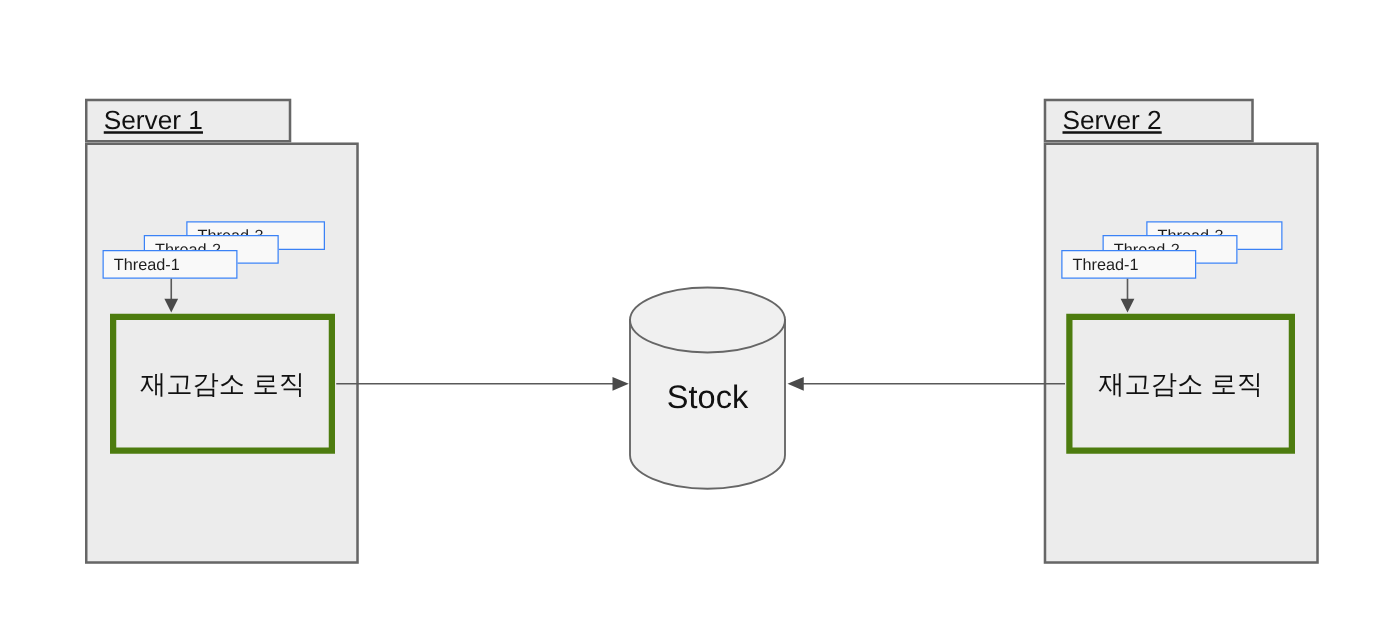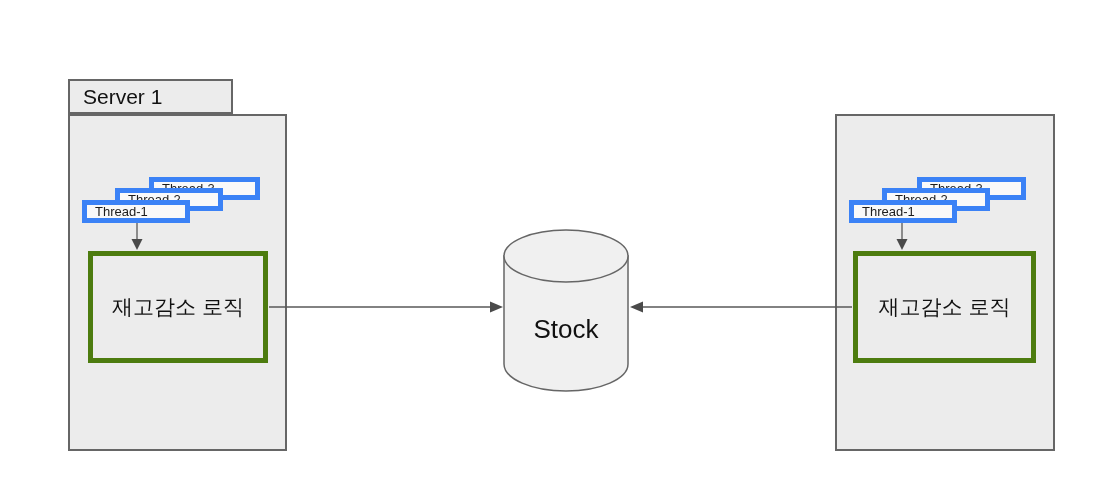--- a/index.html
+++ b/index.html
@@ -20,31 +20,32 @@
   
   .folder-tab {
     background: #ececec;
     border: 2px solid #666666;
     display: flex;
     align-items: center;
     padding-left: 13px;
     font-size: 21px;
     color: #111111;
     z-index: 1;
+    text-decoration: underline;
   }
   .folder-body {
     background: #ececec;
     border: 2px solid #666666;
     z-index: 1;
   }
 
   
   .thread {
     background: #f9f9f9;
-    border: 5px solid #3b82f6;
+    border: 1px solid #3b82f6;
     display: flex;
     align-items: center;
     padding-left: 8px;
     font-size: 13px;
     color: #1d1d1d;
     white-space: nowrap;
     overflow: hidden;
     z-index: 2;
   }
 
@@ -95,20 +96,23 @@
     <span>Thread-2</span>
   </div>
   <div class="abs thread" style="left:82px; top:200px; width:108px; height:23px;">
     <span>Thread-1</span>
   </div>
 
   <div class="abs logic" style="left:88px; top:251px; width:180px; height:112px;">
     <span>재고감소 로직</span>
   </div>
 
+  <div class="abs folder-tab" style="left:835px; top:79px; width:168px; height:35px;">
+    <span>Server 2</span>
+  </div>
   <div class="abs folder-body" style="left:835px; top:114px; width:220px; height:337px;"></div>
 
   <div class="abs thread" style="left:917px; top:177px; width:109px; height:23px;">
     <span>Thread-3</span>
   </div>
   <div class="abs thread" style="left:882px; top:188px; width:108px; height:23px;">
     <span>Thread-2</span>
   </div>
   <div class="abs thread" style="left:849px; top:200px; width:108px; height:23px;">
     <span>Thread-1</span>
@@ -130,15 +134,15 @@
     <line x1="852" y1="307" x2="641" y2="307" stroke="#595959" stroke-width="1.3"></line>
     <polygon points="630,307 643,301.5 643,312.5" fill="#4a4a4a"></polygon>
 
     <line x1="137" y1="223" x2="137" y2="240" stroke="#595959" stroke-width="1.3"></line>
     <polygon points="137,250 131.5,239 142.5,239" fill="#4a4a4a"></polygon>
 
     <line x1="902" y1="223" x2="902" y2="240" stroke="#595959" stroke-width="1.3"></line>
     <polygon points="902,250 896.5,239 907.5,239" fill="#4a4a4a"></polygon>
   </svg>
 
-  <div class="abs stock-label" style="left:503px; top:312px; width:126px; height:34px;">Stock</div>
+  <div class="abs stock-label" style="left:503px; top:300px; width:126px; height:34px;">Stock</div>
 
 </div>
 
 </body></html>

